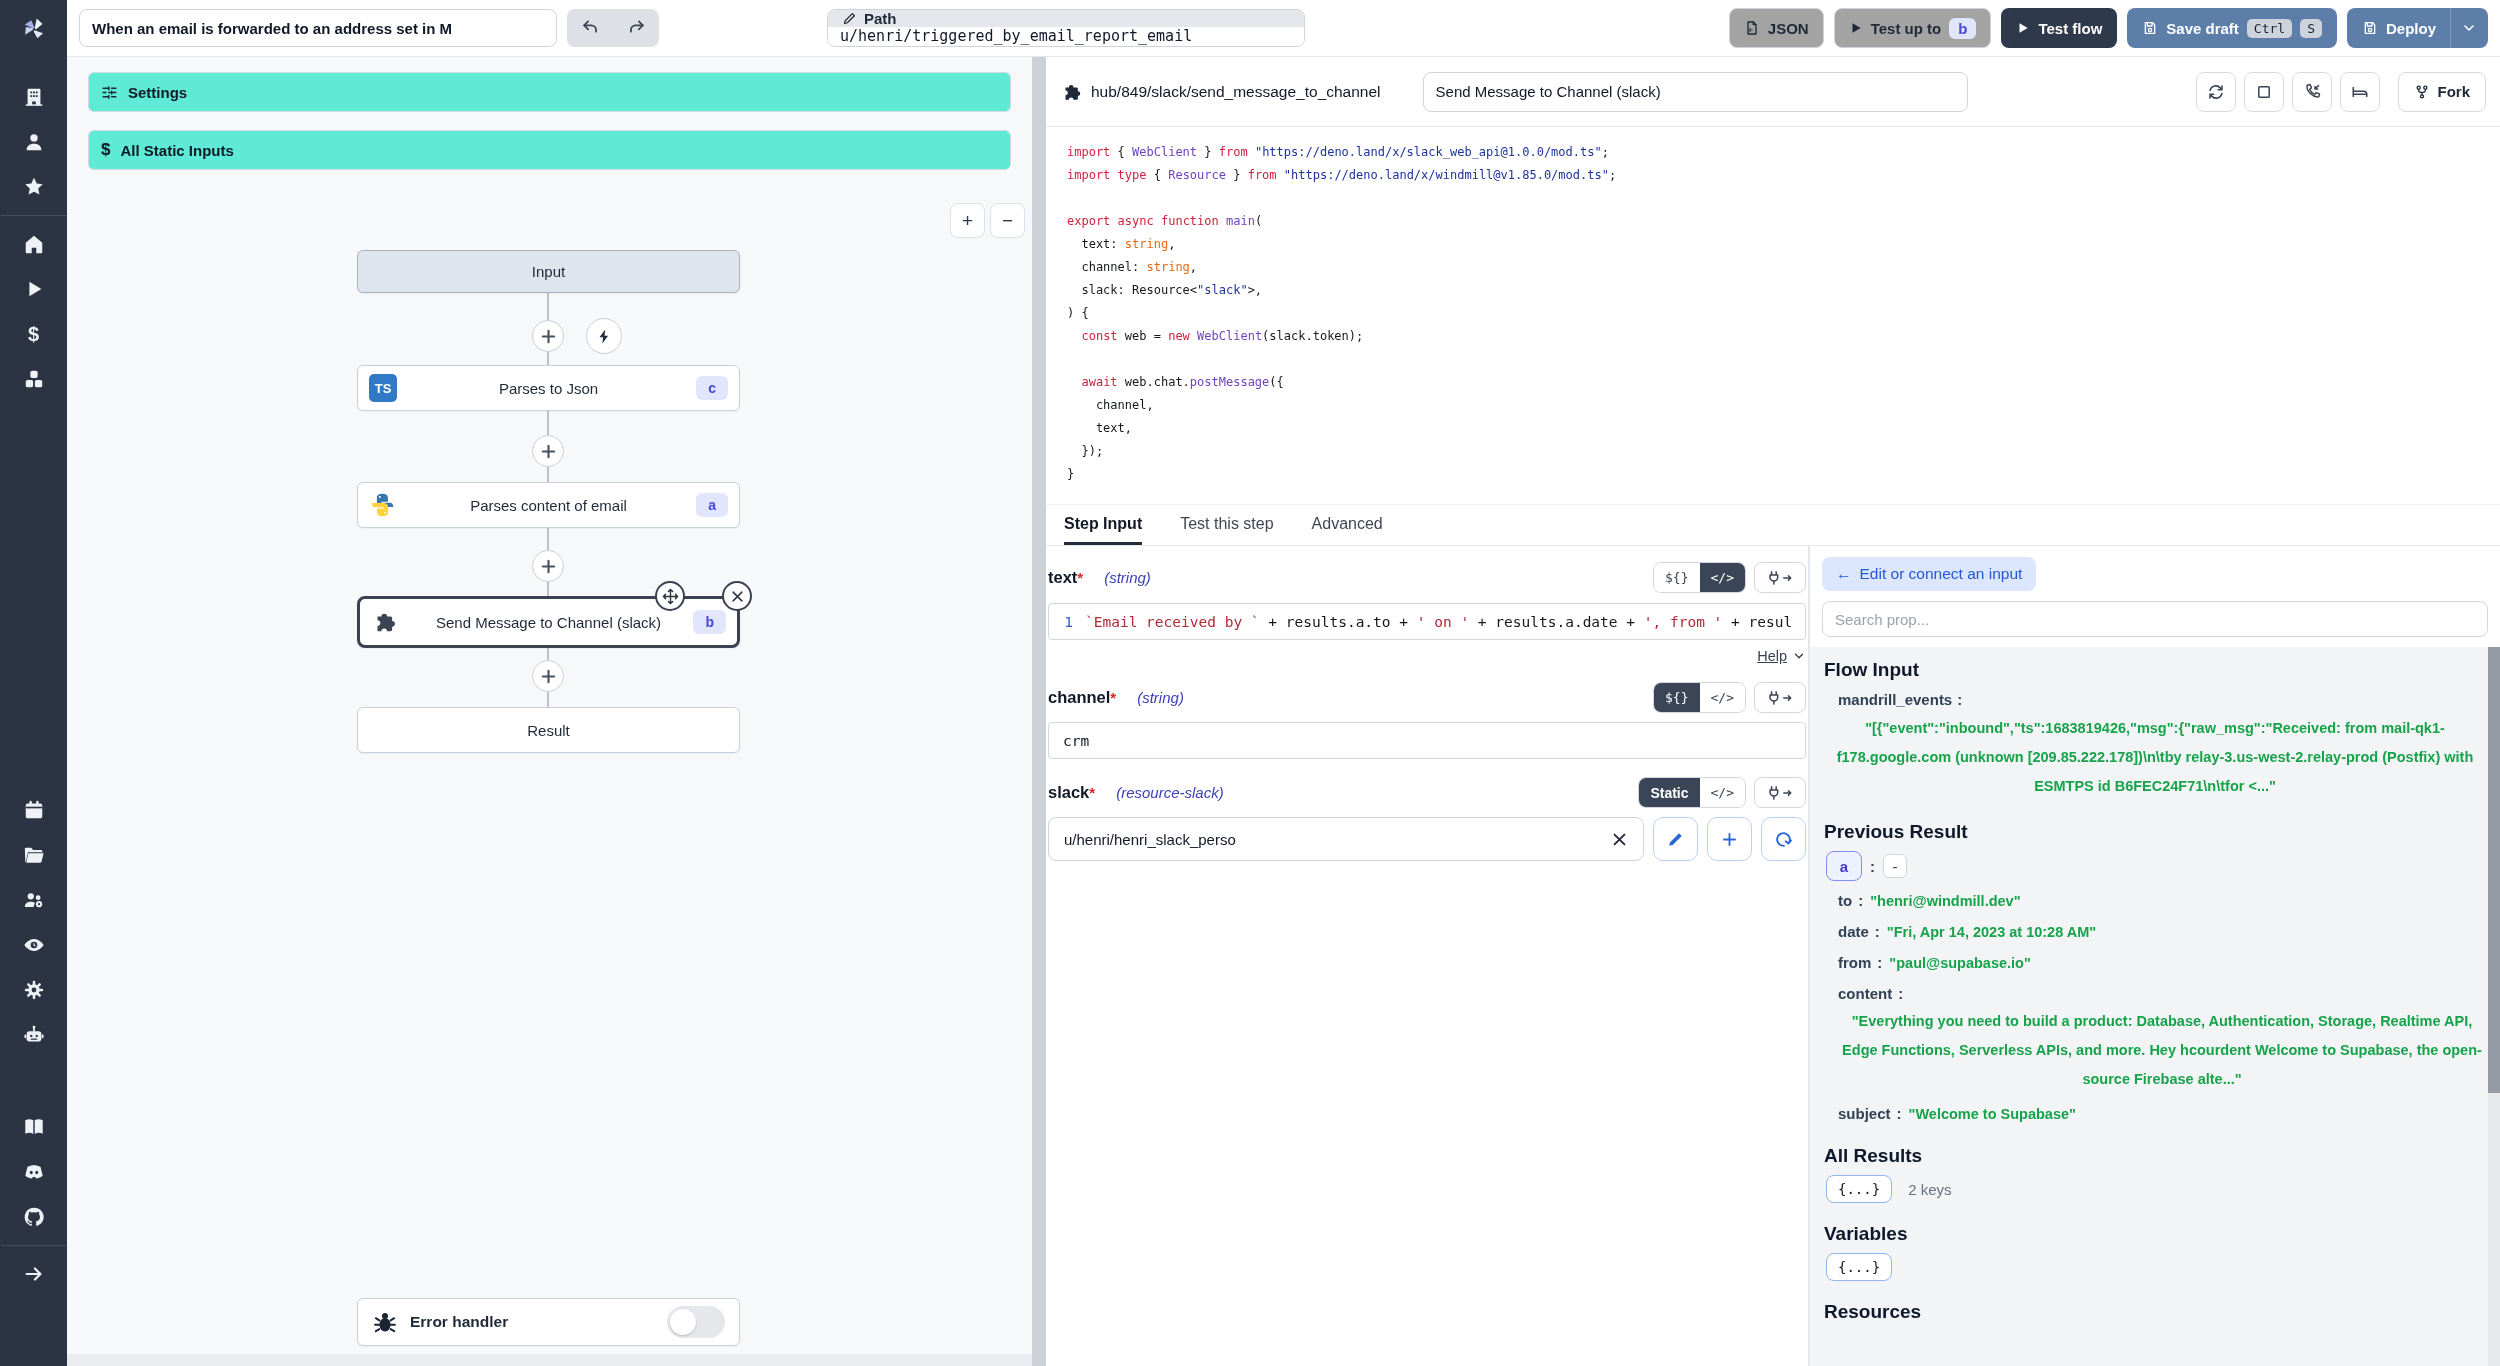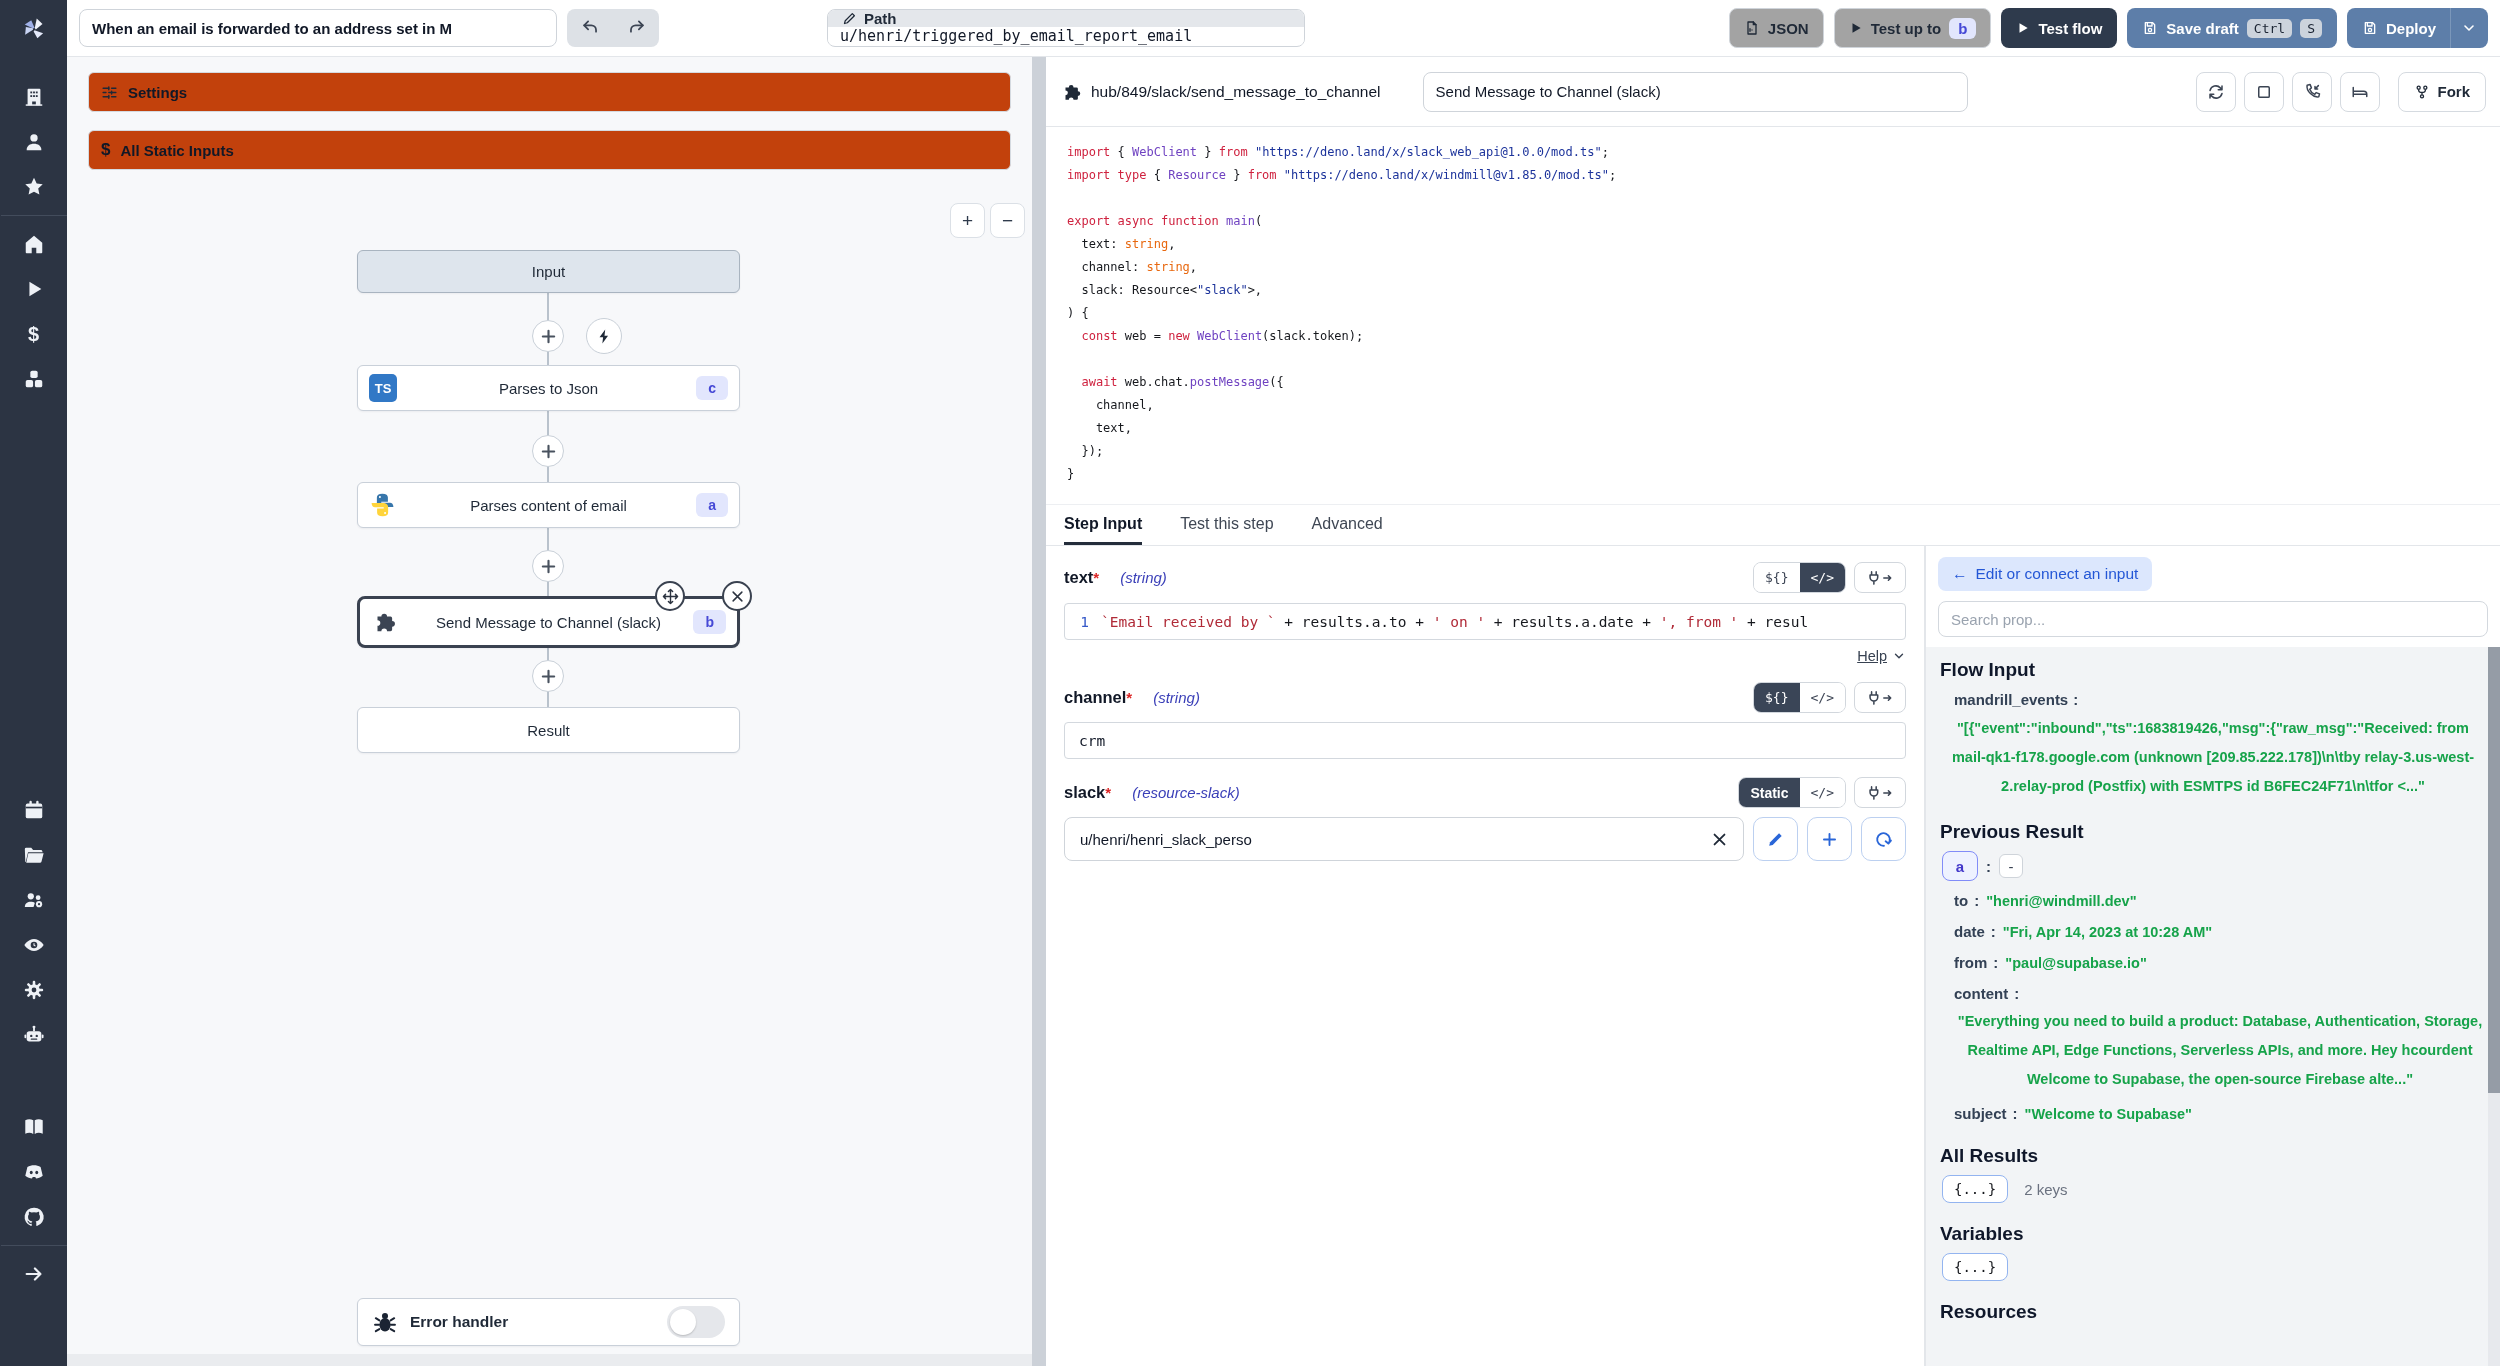--- a/index.html
+++ b/index.html
@@ -37,21 +37,21 @@
   .btn{height:40px;display:flex;align-items:center;gap:8px;border-radius:8px;padding:0 14px;font-size:15px;font-weight:600;cursor:pointer;border:1px solid transparent;}
   .btn-white{background:#a3a3a3;border-color:#cfd4da;color:#1f2937;}
   .btn-dark{background:var(--dark);color:#fff;font-weight:bold;}
   .btn-slate{background:var(--slate);color:#fff;font-weight:bold;}
   .badge-b{background:var(--indigo-bg);color:var(--indigo);border-radius:6px;padding:2px 9px;font-weight:bold;}
   .kbd{background:#ccd3dc;border-radius:5px;padding:2px 7px;font-family:"DejaVu Sans Mono",monospace;font-size:13px;color:#1b2433;font-weight:normal;}
   .deploy-split{display:flex;align-items:center;align-self:stretch;margin:-1px -14px -1px 6px;border-left:1px solid #7b97ba;padding:0 10px;}
 
   
   .left-panel{position:absolute;left:67px;top:57px;width:965px;bottom:0;background:var(--canvas);overflow:hidden;}
-  .panel-btn{position:absolute;left:21px;width:923px;height:40px;background:#c2410c;border:1px solid var(--border);border-radius:6px;display:flex;align-items:center;gap:10px;padding:0 12px;font-weight:600;font-size:15px;color:#111827;cursor:pointer;}
+  .panel-btn{position:absolute;left:21px;width:923px;height:40px;background:#5eead4;border:1px solid var(--border);border-radius:6px;display:flex;align-items:center;gap:10px;padding:0 12px;font-weight:600;font-size:15px;color:#111827;cursor:pointer;}
   .zoom-btn{position:absolute;width:35px;height:35px;background:#fff;border:1px solid #dbe0e6;border-radius:8px;display:flex;align-items:center;justify-content:center;font-size:19px;color:#2f3b4c;cursor:pointer;}
   .conn{position:absolute;left:480px;width:2px;background:#b9c2cc;}
   .node{position:absolute;left:290px;width:383px;background:#fff;border:1px solid var(--node-border);border-radius:6px;display:flex;align-items:center;justify-content:center;font-size:15px;color:#1f2937;box-shadow:0 1px 2px rgba(16,24,40,.05);cursor:pointer;}
   .node-label{pointer-events:none;}
   .node-icon{position:absolute;left:11px;top:50%;transform:translateY(-50%);}
   .node-badge{position:absolute;right:11px;top:50%;transform:translateY(-50%);background:var(--indigo-bg);color:var(--indigo);font-weight:bold;border-radius:6px;padding:4px 12px;font-size:14px;}
   .node-input{background:#dee5ed;border-color:#a9b4c0;}
   .node-selected{border:3px solid #3a4250;border-radius:8px;}
   .conn-dot{position:absolute;width:32px;height:32px;border-radius:50%;background:#fff;border:1px solid #c9d0d8;display:flex;align-items:center;justify-content:center;color:#49525f;cursor:pointer;}
   .node-ctrl{position:absolute;width:30px;height:30px;border-radius:50%;background:#fff;border:2px solid #3a4250;display:flex;align-items:center;justify-content:center;color:#2b3340;cursor:pointer;}
@@ -72,21 +72,21 @@
   .fork-btn{height:40px;border:1px solid var(--border);border-radius:8px;background:#fff;display:flex;align-items:center;gap:7px;padding:0 15px;font-weight:600;color:#1f2937;margin-left:10px;cursor:pointer;}
 
   .code-area{height:377px;flex:none;padding:14px 0 0 21px;overflow:hidden;font-family:"DejaVu Sans Mono",monospace;font-size:12px;line-height:23px;white-space:pre;}
   .tk-kw{color:#cf223f;} .tk-id{color:#6f42c1;} .tk-str{color:#1c339b;} .tk-ty{color:#e8680f;} .tk-pl{color:#16181d;}
 
   .tabs{height:42px;flex:none;border-top:1px solid #edeff2;border-bottom:1px solid var(--topbar-border);display:flex;align-items:stretch;gap:38px;padding:0 18px;}
   .tab{display:flex;align-items:center;font-size:16px;color:#3f4754;cursor:pointer;border-bottom:3px solid transparent;}
   .tab.active{color:#111827;font-weight:bold;border-bottom-color:#242d3b;}
 
   .bottom{flex:1;display:flex;min-height:0;}
-  .step-form{width:879px;flex:none;padding:16px 18px;border-right:1px solid var(--topbar-border);overflow:hidden;}
+  .step-form{width:763px;flex:none;padding:16px 2px;border-right:1px solid var(--topbar-border);overflow:hidden;}
   .field-row{display:flex;align-items:center;}
   .f-name{font-size:16.5px;font-weight:bold;color:#111827;}
   .f-star{color:#dc2626;font-weight:bold;}
   .f-type{font-style:italic;color:#3a3fb8;margin-left:21px;font-size:15px;}
   .f-ctrls{margin-left:auto;display:flex;align-items:center;gap:8px;}
   .seg-group{display:flex;border:1px solid #d2d7dd;border-radius:8px;overflow:hidden;height:31px;}
   .seg{display:flex;align-items:center;justify-content:center;padding:0 11px;font-family:"DejaVu Sans Mono",monospace;font-size:13px;background:#fff;color:#3c4454;cursor:pointer;}
   .seg.active{background:#3a4557;color:#fff;}
   .seg.static-seg{font-family:"Liberation Sans",sans-serif;font-weight:600;font-size:14px;}
   .plug-btn{width:52px;height:31px;border:1px solid #d2d7dd;border-radius:8px;background:#fff;display:flex;align-items:center;justify-content:center;color:#3b4453;cursor:pointer;}

